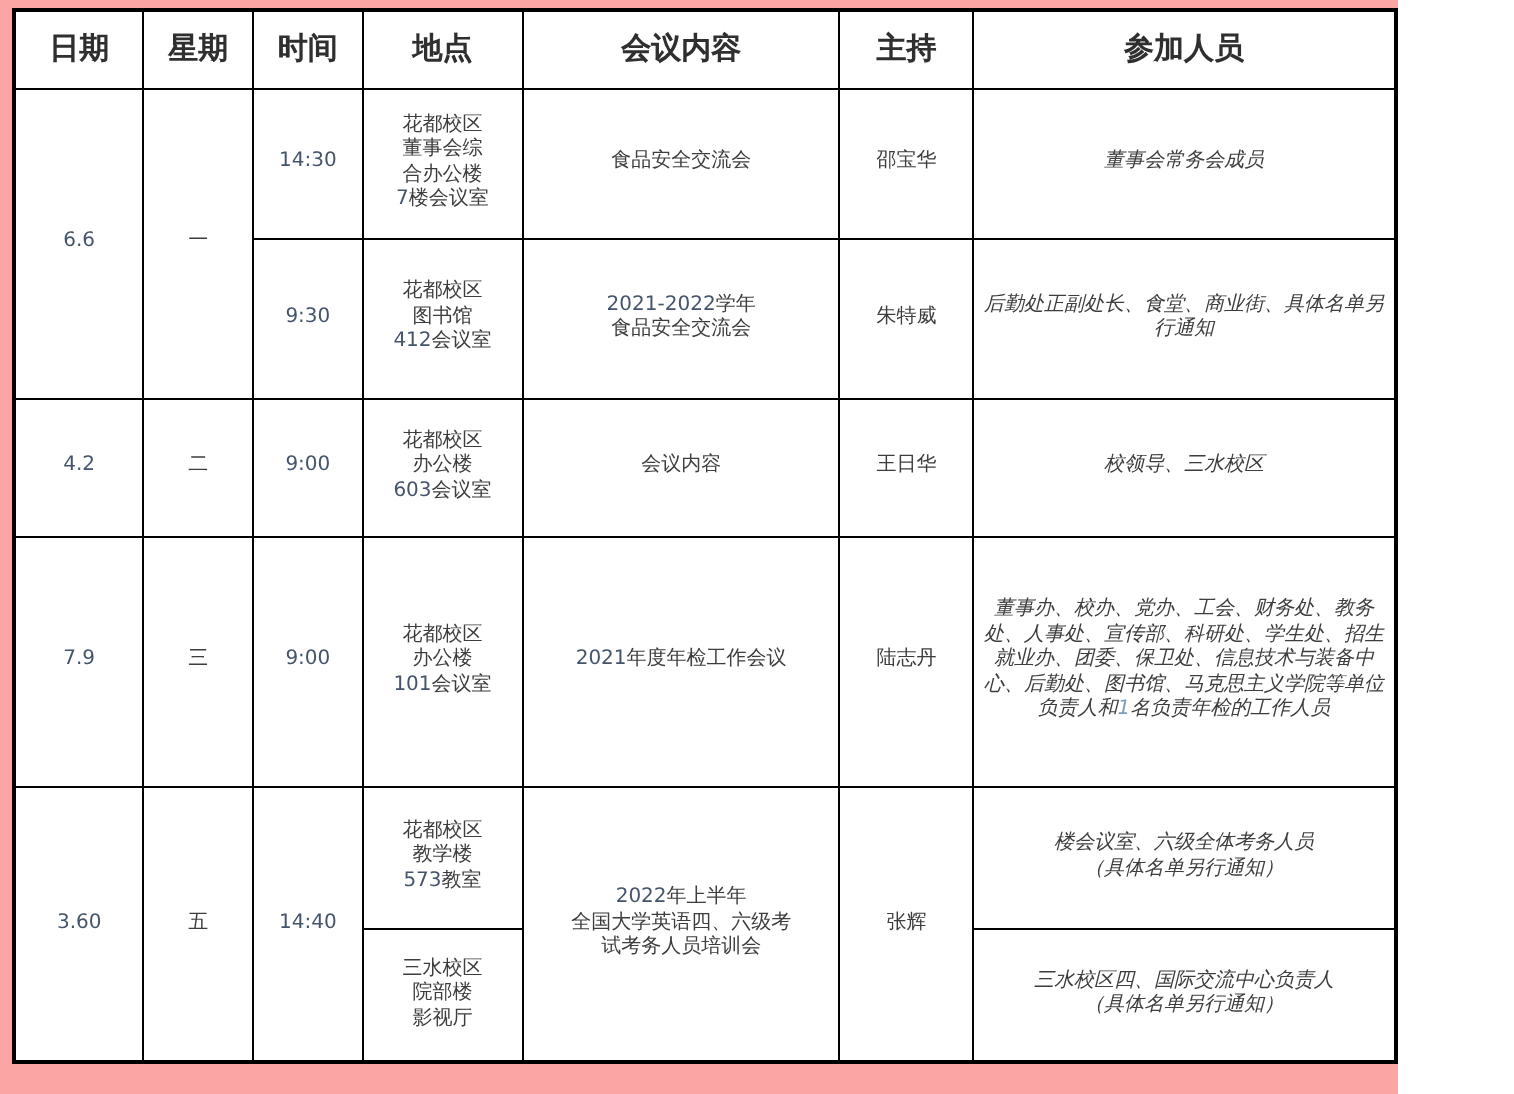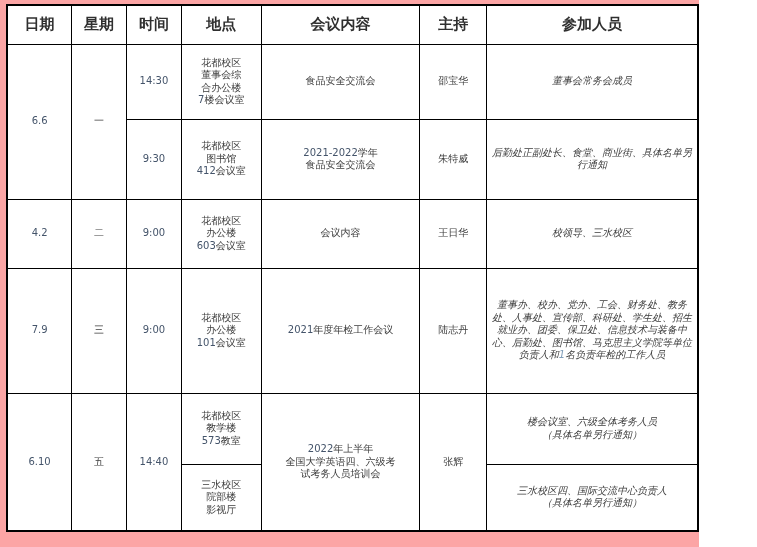--- a/index.html
+++ b/index.html
@@ -138,21 +138,21 @@
       <td data-name="cell-m4-time"><span class="num">9:00</span></td>
       <td data-name="cell-m4-location">花都校区
 办公楼
 <span class="num">101</span>会议室</td>
       <td data-name="cell-m4-content"><span class="num">2021</span>年度年检工作会议</td>
       <td data-name="cell-m4-host">陆志丹</td>
       <td class="part" data-name="cell-m4-participants">董事办、校办、党办、工会、财务处、教务处、人事处、宣传部、科研处、学生处、招生就业办、团委、保卫处、信息技术与装备中心、后勤处、图书馆、马克思主义学院等单位负责人和<span class="num">1</span>名负责年检的工作人员</td>
     </tr>
 
     <tr class="h-r5a" data-name="table-row">
-      <td rowspan="2" data-name="cell-m5-date"><span class="num">6.10</span></td>
+      <td rowspan="2" data-name="cell-m5-date"><span class="num">3.60</span></td>
       <td rowspan="2" data-name="cell-m5-week">五</td>
       <td rowspan="2" data-name="cell-m5-time"><span class="num">14:40</span></td>
       <td data-name="cell-m5-location-a">花都校区
 教学楼
 <span class="num">573</span>教室</td>
       <td rowspan="2" data-name="cell-m5-content"><span class="num">2022</span>年上半年
 全国大学英语四、六级考
 试考务人员培训会</td>
       <td rowspan="2" data-name="cell-m5-host">张辉</td>
       <td class="part" data-name="cell-m5-participants-a">楼会议室、六级全体考务人员

